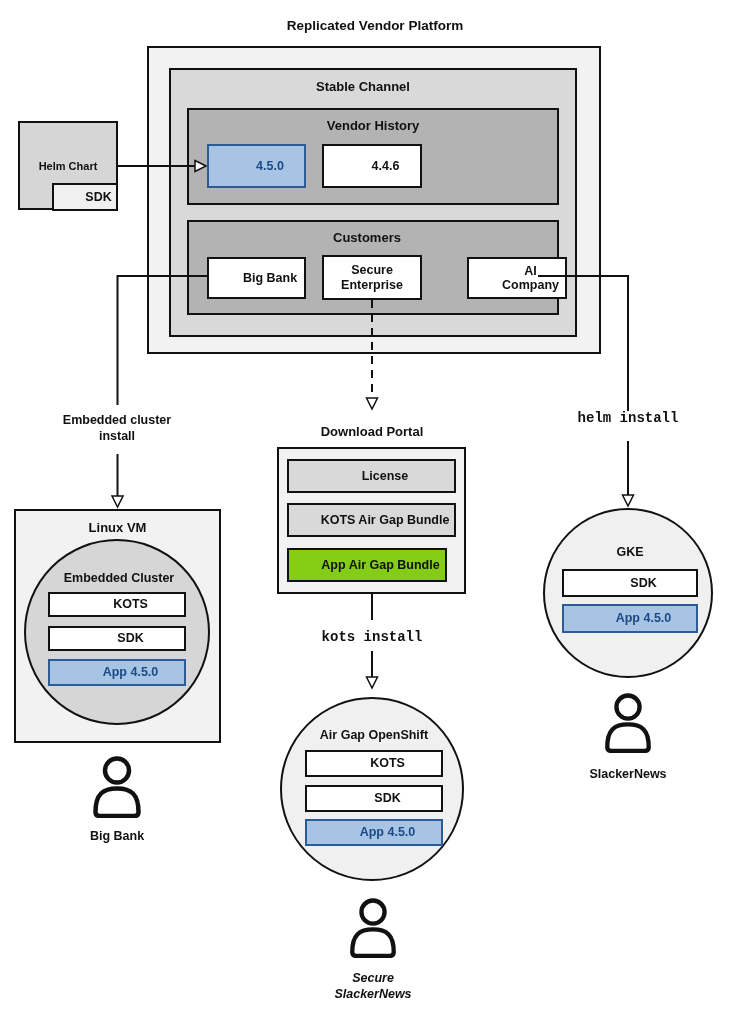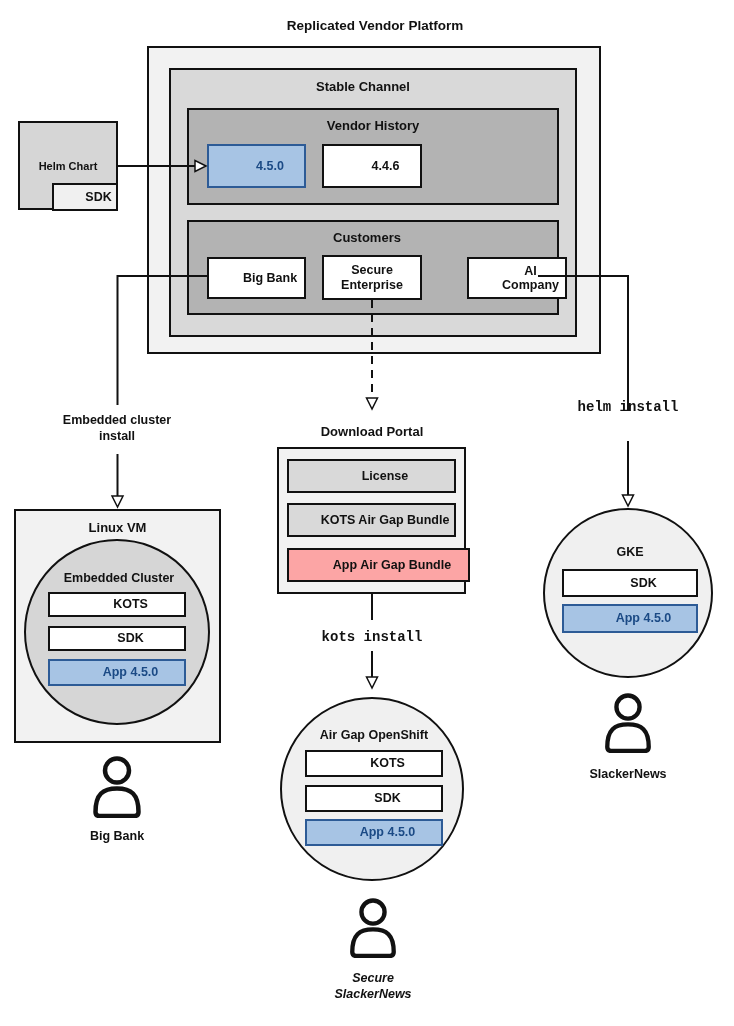--- a/index.html
+++ b/index.html
@@ -39,28 +39,28 @@
   <div class="box cbox" style="left:438px;top:257px;width:100px;height:42px;background:#fff;margin-left:29px;">AI Company</div>
 
   <div class="box" style="left:18px;top:121px;width:100px;height:89px;background:#d6d6d6;"></div>
   <div class="lbl" style="left:18px;top:159px;width:100px;font-size:11px;">Helm Chart</div>
   <div class="box cbox" style="left:52px;top:183px;width:66px;height:28px;background:#f0f0f0;">SDK</div>
 
   <div class="lbl" style="left:37px;top:412px;width:160px;font-size:12.5px;">
     <div>Embedded cluster</div>
     <div>install</div>
   </div>
-  <div class="lbl mono" style="left:558px;top:398px;width:140px;">helm install</div>
+  <div class="lbl mono" style="left:558px;top:409px;width:140px;">helm install</div>
   <div class="lbl mono" style="left:302px;top:628px;width:140px;">kots install</div>
 
   <div class="lbl" style="left:286px;top:424px;width:172px;font-size:13px;">Download Portal</div>
   <div class="box" style="left:277px;top:447px;width:189px;height:147px;background:#f2f2f2;"></div>
   <div class="box cbox" style="left:287px;top:459px;width:169px;height:34px;background:#d9d9d9;">License</div>
   <div class="box cbox" style="left:287px;top:503px;width:169px;height:34px;background:#d9d9d9;">KOTS Air Gap Bundle</div>
-  <div class="box cbox" style="left:287px;top:548px;width:183px;height:34px;background:#fca5a5;">App Air Gap Bundle</div>
+  <div class="box cbox" style="left:287px;top:548px;width:160px;height:34px;background:#84cc16;">App Air Gap Bundle</div>
 
   <div class="box" style="left:14px;top:509px;width:207px;height:234px;background:#f2f2f2;"></div>
   <div class="lbl" style="left:14px;top:520px;width:207px;font-size:13px;">Linux VM</div>
   <div class="box circle" style="left:24px;top:539px;width:186px;height:186px;background:#d6d6d6;">
     <div class="lbl" style="left:0;top:29px;width:186px;font-size:12.5px;">Embedded Cluster</div>
     <div class="box cbox" style="left:22px;top:51px;width:138px;height:25px;background:#fff;">KOTS</div>
     <div class="box cbox" style="left:22px;top:85px;width:138px;height:25px;background:#fff;">SDK</div>
     <div class="box cbox hl" style="left:22px;top:118px;width:138px;height:27px;">App 4.5.0</div>
   </div>
 

